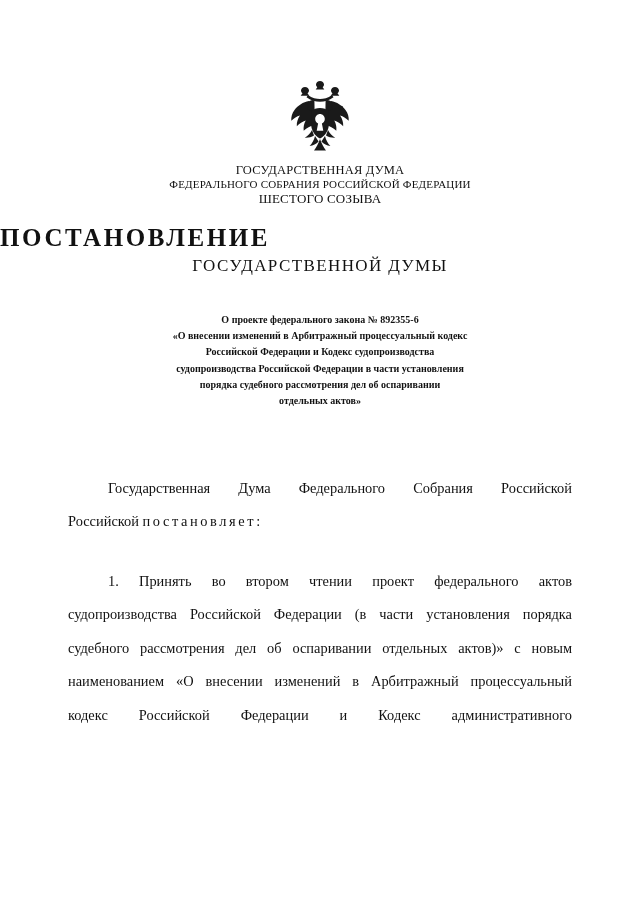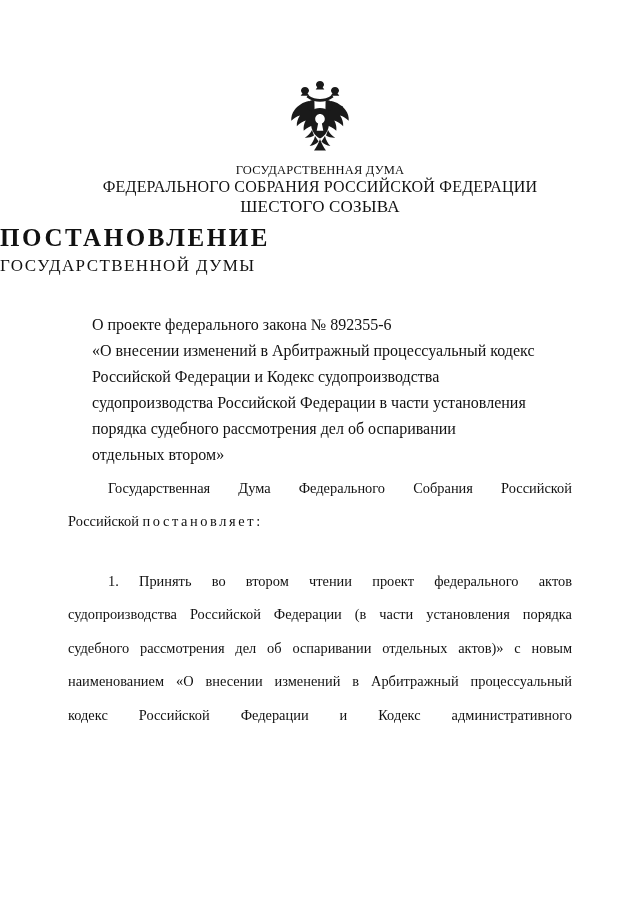--- a/index.html
+++ b/index.html
@@ -40,55 +40,57 @@
     right: 0;
     text-align: center;
     line-height: 1.18;
   }
   .org-line-1 {
     font-size: 12.5px;
     letter-spacing: 0.2px;
     text-align: center;
   }
   .org-line-2 {
-    font-size: 16px;
+    font-size: 11px;
     letter-spacing: 0.2px;
   }
   .org-line-3 {
-    font-size: 17px;
+    font-size: 13px;
     letter-spacing: 0.2px;
   }
 
   .doc-title {
     position: absolute;
     top: 224px;
     left: 0;
     right: 0;
     text-align: left;
     font-size: 25px;
     font-weight: bold;
     letter-spacing: 2.6px;
   }
   .doc-subtitle {
     position: absolute;
     top: 256px;
     left: 0;
     right: 0;
+    text-align: center;
     font-size: 17px;
     letter-spacing: 1.4px;
   }
 
   
   .subject {
     position: absolute;
     top: 312px;
     left: 92px;
     width: 456px;
-    font-size: 16px;
-    font-weight: normal;
+    text-align: center;
+    font-size: 10px;
+    font-weight: bold;
     line-height: 1.62;
   }
   .subject div { white-space: nowrap; }
 
   
   .body {
     position: absolute;
     top: 472px;
     left: 68px;
     width: 504px;
@@ -159,21 +161,21 @@
 
   <div class="doc-title">ПОСТАНОВЛЕНИЕ</div>
   <div class="doc-subtitle">ГОСУДАРСТВЕННОЙ ДУМЫ</div>
 
   <div class="subject">
     <div>О проекте федерального закона № 892355-6</div>
     <div>«О внесении изменений в Арбитражный процессуальный кодекс</div>
     <div>Российской Федерации и Кодекс судопроизводства</div>
     <div>судопроизводства Российской Федерации в части установления</div>
     <div>порядка судебного рассмотрения дел об оспаривании</div>
-    <div>отдельных втором»</div>
+    <div>отдельных актов»</div>
   </div>
 
   <div class="body">
 
     <div class="para justify-all">
       <span class="indent"></span><span>Государственная   Дума   Федерального   Собрания   Российской</span>
     </div>
     <div class="para">
       <span>Российской</span>
       <span class="spaced">постановляет:</span>

